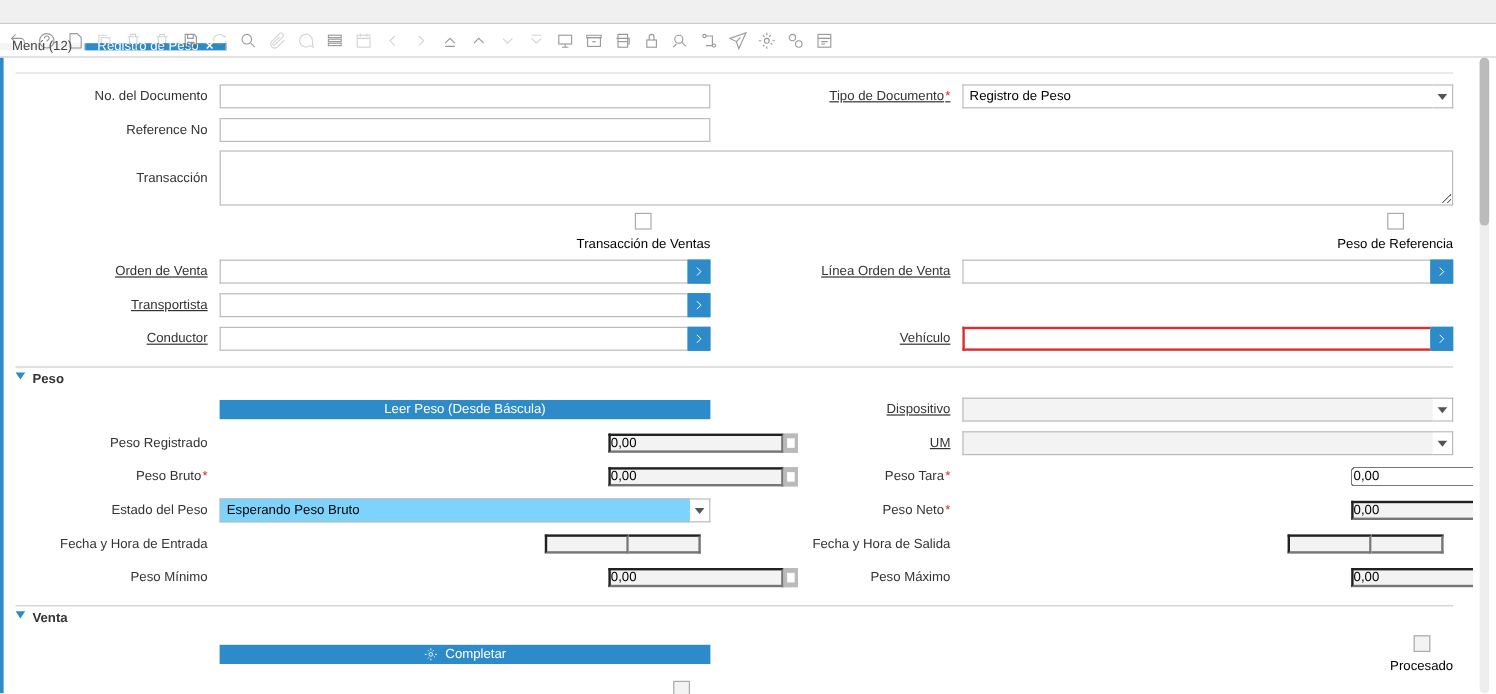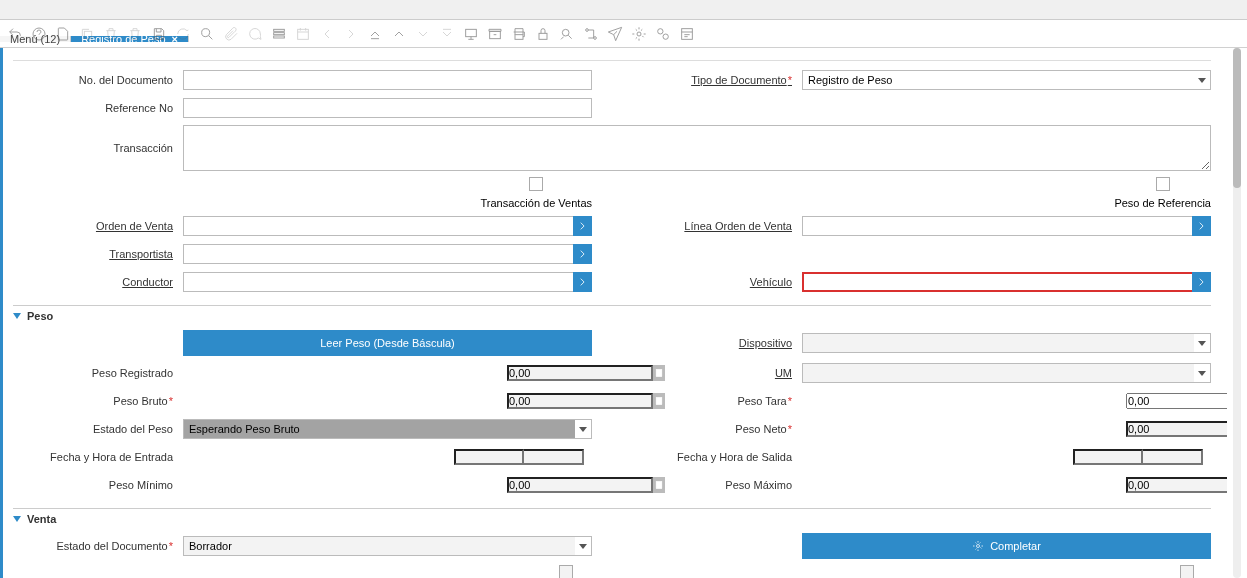--- a/index.html
+++ b/index.html
@@ -44,24 +44,24 @@
 .dd-arrow::after { content:""; border-left:4px solid transparent; border-right:4px solid transparent; border-top:5px solid #555; }
 
 .date-wrap .date-part { border-right: none; }
 .cal-btn { width: 20px; background:#2e8bc9; border:1px solid #2e8bc9; display:flex; align-items:center; justify-content:center; cursor:pointer; }
 .cal-btn svg { width:11px; height:11px; fill:#fff; }
 
 .checkbox-row { display:flex; align-items:center; gap:6px;flex-direction:column; }
 .checkbox-box { width:14px; height:14px; border:1px solid #aaa; background:#fff; }
 
 .section { border-top: 1px solid #ccc; margin-top: 6px; padding-top: 4px; grid-column: 1/3; }
-.section-hdr { display:flex; align-items:center; gap:6px; color:#333; font-weight:bold; font-size:11px; margin-bottom:8px; }
+.section-hdr { display:flex; align-items:flex-start; gap:6px; color:#333; font-weight:bold; font-size:11px; margin-bottom:8px; }
 .section-hdr .tw { width:0; height:0; border-left:4px solid transparent; border-right:4px solid transparent; border-bottom:6px solid #2e8bc9; transform: rotate(180deg); }
 
-.big-blue-btn { flex:1; background:#2e8bc9; color:#fff; border:none; height:26px; cursor:pointer; font-size:11px; display:flex; align-items:center; justify-content:center; gap:6px;}
+.big-blue-btn { flex:1; background:#2e8bc9; color:#fff; border:none; height:16px; cursor:pointer; font-size:11px; display:flex; align-items:center; justify-content:center; gap:6px;}
 .big-blue-btn svg { width:12px; height:12px; stroke:#fff; fill:none; stroke-width:1.5;}
 
 .num-wrap { display:flex; width: 85px;}
 .num-wrap .num { flex:1; }
 
 .dt-wrap { display:flex; width: 138px; }
 .dt-wrap input { width: 70px; background:#f3f3f3; }
 .dt-wrap input + input { border-left:none; width:60px;}
 
 .thin-hr { grid-column: 1/3; border-top: 1px solid #ddd; margin: 2px 0 8px 0; height:1px;}
@@ -409,21 +409,21 @@
               <svg viewBox="0 0 24 24">
                 <rect x="5" y="3" width="14" height="18" fill="#fff"></rect>
               </svg>
             </div>
           </div>
     </div>
 
     <div class="form-row">
       <div class="label">Estado del Peso</div>
       <div class="control">
-            <input type="text" style="background: #a3a3a3; border-right: none;" value="Esperando Peso Bruto">
+            <input type="text" style="background: #7dd3fc; border-right: none;" value="Esperando Peso Bruto">
             <div class="dd-arrow"></div>
           </div>
     </div>
     <div class="form-row">
       <div class="label req">Peso Neto</div>
       <div class="num-wrap">
             <input class="num" style="background: rgb(243, 243, 243);" value="0,00">
             <div class="btn-icon gray">
               <svg viewBox="0 0 24 24">
                 <rect x="5" y="3" width="14" height="18" fill="#fff"></rect>
@@ -470,27 +470,20 @@
           </div>
     </div>
 
     <div class="section">
       <div class="section-hdr">
             <span class="tw"></span>
             <span>Venta</span>
           </div>
     </div>
 
-    <div class="form-row">
-      <div class="label req">Estado del Documento</div>
-      <div class="control">
-            <input type="text" style="background: rgb(243, 243, 243); border-right: none;" value="Borrador">
-            <div class="dd-arrow"></div>
-          </div>
-    </div>
     <div class="form-row">
       <div class="label"></div>
       <button class="big-blue-btn">
         <svg viewBox="0 0 24 24">
               <circle cx="12" cy="12" r="3"></circle>
               <path d="M12 2v3m0 14v3m10-10h-3M5 12H2m14.9-7l-2 2M9.1 17l-2 2m0-14l2 2m7.8 7.8l2 2"></path>
             </svg>
         <span>Completar</span>
       </button>
     </div>

